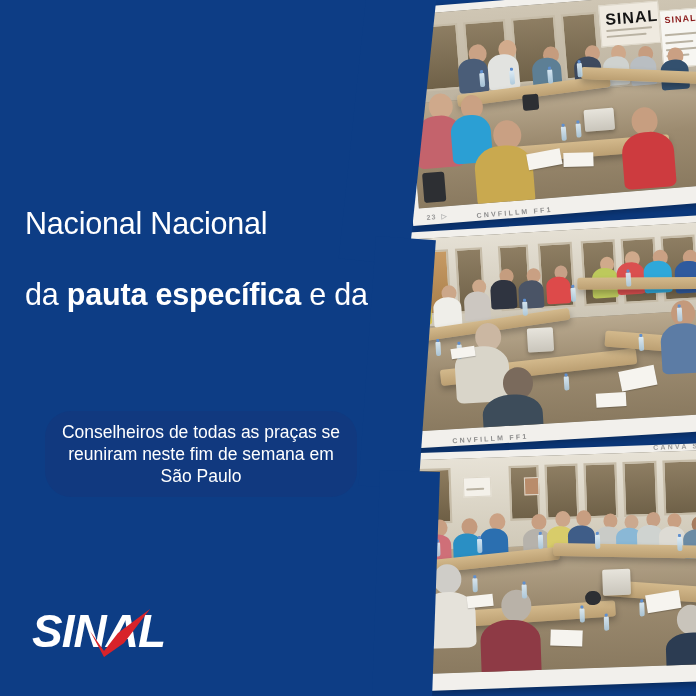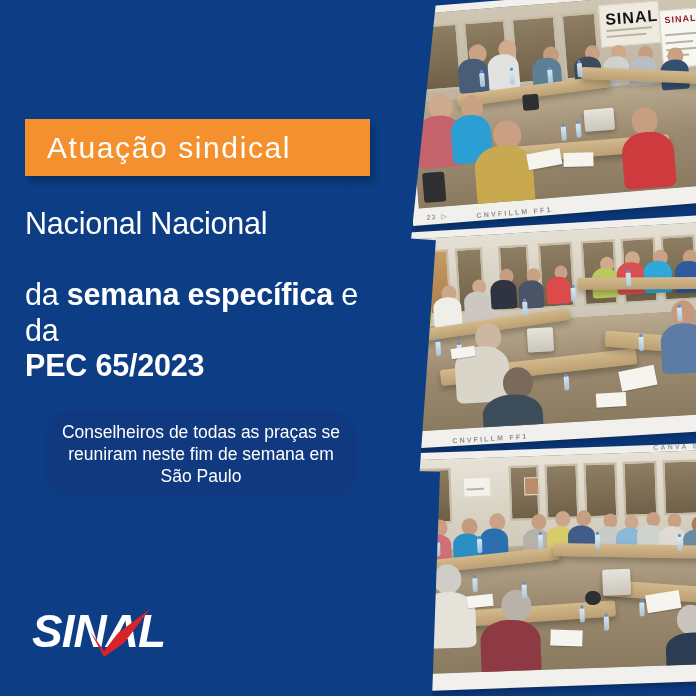--- a/index.html
+++ b/index.html
@@ -429,32 +429,25 @@
     </div>
 
   </div>
 
   <div class="slice slice-a"></div>
   <div class="slice slice-b"></div>
   <div class="slice slice-c"></div>
 
   <div class="left-col">
 
-    <div class="badge-wrap">
-      <div class="badge-shadow"></div>
-      <div class="badge">
-        <span class="badge-label">Atuação sindical</span>
-      </div>
-    </div>
 
     <div class="headline">
       <span>Nacional Nacional</span><br>
       <br>
-      <span>da </span><b>semana específica</b><span> e da</span><br>
-      <b>PEC 65/2023</b>
+      <span>da </span><b>pauta específica</b><span> e da</span><br>
     </div>
 
     <div class="subbox">
       <div class="subbox-text">Conselheiros de todas as praças se reuniram neste fim de semana em São Paulo</div>
     </div>
 
     <div class="logo">
       <svg viewBox="0 0 160 56" xmlns="http://www.w3.org/2000/svg">
         <text x="0" y="44" font-family="Liberation Sans, sans-serif" font-size="46" font-weight="700" font-style="italic" fill="#ffffff" letter-spacing="-1">SINAL</text>
         <path d="M58 28 L72 48 L86 30 L118 6 L92 40 L72 54 Z" fill="#d8232a"></path>

